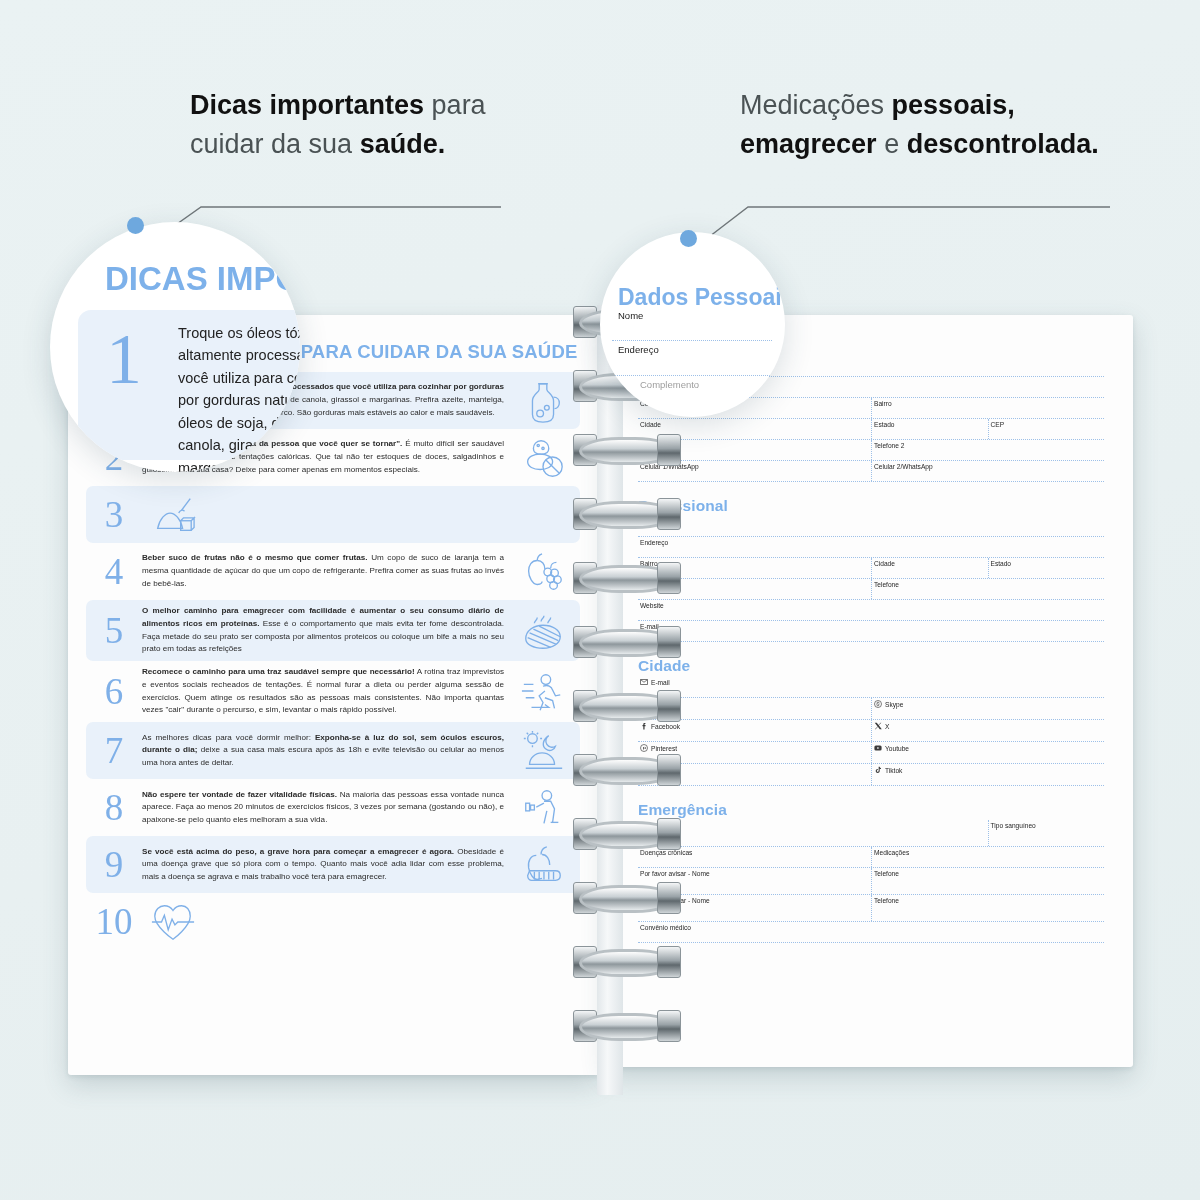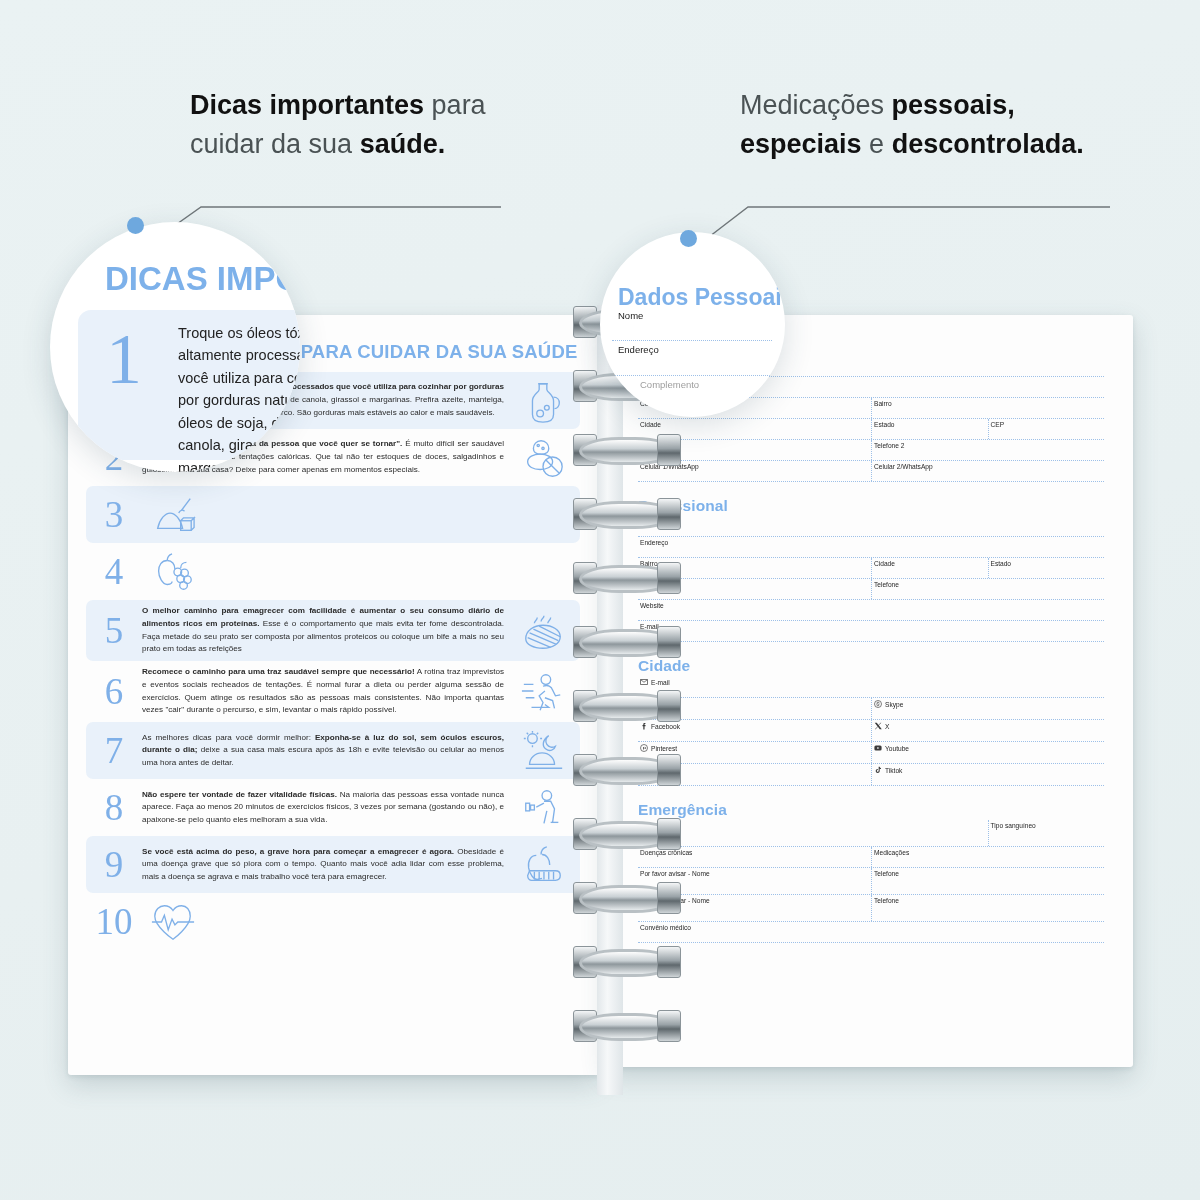--- a/index.html
+++ b/index.html
@@ -106,21 +106,21 @@
       <span class="bold">saúde.</span>
     </div>
   </div>
 
   <div class="callout" style="left:740px; top:86px;">
     <div class="ctext">
       <span class="thin">Medicações</span>
       <span class="bold">pessoais,</span>
     </div>
     <div class="ctext">
-      <span class="bold">especiais</span>
+      <span class="bold">emagrecer</span>
       <span class="thin">e</span>
       <span class="bold">descontrolada.</span>
     </div>
   </div>
 
   <svg class="cline" style="left:120px; top:150px;" width="400" height="110">
     <polyline points="16,103 81,57 381,57" fill="none" stroke="#6f7679" stroke-width="1.3"></polyline>
   </svg>
   <svg class="cline" style="left:672px; top:150px;" width="450" height="110">
     <polyline points="16,103 76,57 438,57" fill="none" stroke="#6f7679" stroke-width="1.3"></polyline>
@@ -169,20 +169,23 @@
                 <path d="M8 38c2-10 8-16 13-16s11 6 13 16z"></path>
                 <path d="M33 19l9-12"></path>
                 <path d="M30 22c1-3 4-4 6-2"></path>
                 <rect x="32" y="30" width="11" height="10"></rect>
                 <path d="M32 30l3-3h11l-3 3M43 30l3-3v10l-3 3"></path>
               </svg>
             </div>
           </div>
           <div class="tip">
             <div class="num">4</div>
+            <div class="body">
+              <p><b>Beber suco de frutas não é o mesmo que comer frutas.</b> Um copo de suco de laranja tem a mesma quantidade de açúcar do que um copo de refrigerante. Prefira comer as suas frutas ao invés de bebê-las.</p>
+            </div>
             <div class="ico">
               <svg viewBox="0 0 48 48" width="46" height="46">
                 <path d="M18 12c-6 0-9 5-9 11s4 14 9 14 5-3 5-3"></path>
                 <path d="M18 12c5 0 8 4 8 9"></path>
                 <path d="M18 12c0-4 2-6 5-7"></path>
                 <circle cx="29" cy="24" r="4"></circle>
                 <circle cx="36" cy="25" r="4"></circle>
                 <circle cx="32" cy="31" r="4"></circle>
                 <circle cx="39" cy="32" r="4"></circle>
                 <circle cx="35" cy="38" r="4"></circle>

